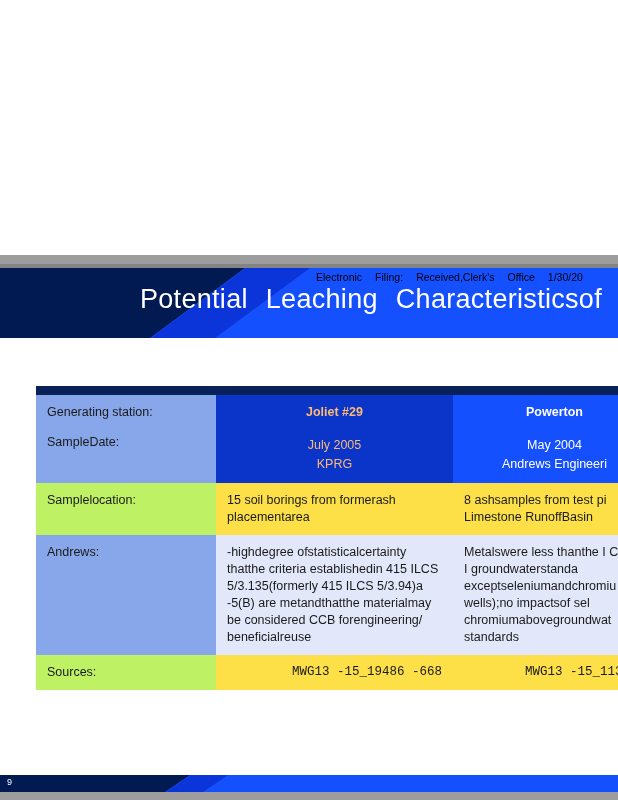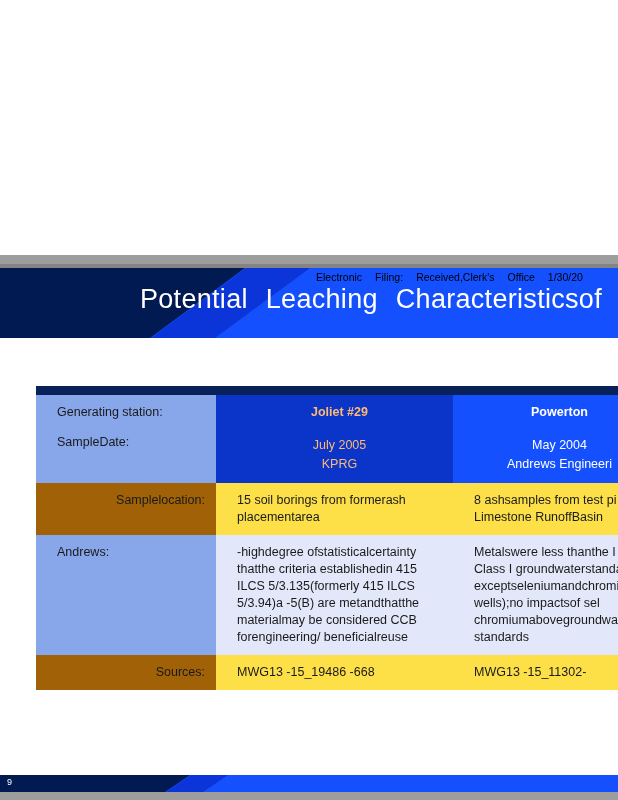--- a/index.html
+++ b/index.html
@@ -68,45 +68,45 @@
   .tbl col.c2 { width:237px; }
   .tbl col.c3 { width:203px; }
 
   .tbl tr.topband td { height:9px; padding:0; background:#092159; }
 
   .tbl td {
     vertical-align:top;
     font-size:12.5px;
     line-height:17px;
     color:#1a1a1a;
-    padding:9px 11px 9px 21px;
+    padding:9px 11px 9px 11px;
   }
 
   
   td.lbl-a { background:#88a6ea; }
-  td.lbl-b { background:#a16207;text-align:right; }
+  td.lbl-b { background:#bef264; }
   
   td.dat-a { background:#e2e8fa;margin-left:44px; }
   td.dat-b { background:#fde047; }
 
   
   td.hdr2 {
     background:#0b35c8; color:#fdba74; text-align:center;
     font-size:12.5px; line-height:19px; padding-top:8px;
   }
   td.hdr3 {
     background:#1550ff; color:#ffffff; text-align:center;
     font-size:12.5px; line-height:19px; padding-top:8px;
   }
   .hdr-name { font-weight:bold; display:block; margin-bottom:14px; white-space:nowrap;}
   .hdr-sub  { display:block; white-space:nowrap; }
   .hdr-sub2 { display:block; white-space:nowrap; }
 
   .nowrapcell { white-space:nowrap; }
-  .ctr { text-align:left; }
+  .ctr { text-align:right;font-family:Liberation Mono, monospace; }
   .pad-lbl { padding-top:10px; }
   .lbl-line2 { display:block; margin-top:13px; }
 
   
   .footer {
     position:absolute; left:0; top:775px; width:618px; height:17px;
     background:#1550ff; overflow:hidden;
   }
   .footer-navy {
     position:absolute; left:0; top:0; width:230px; height:17px;

